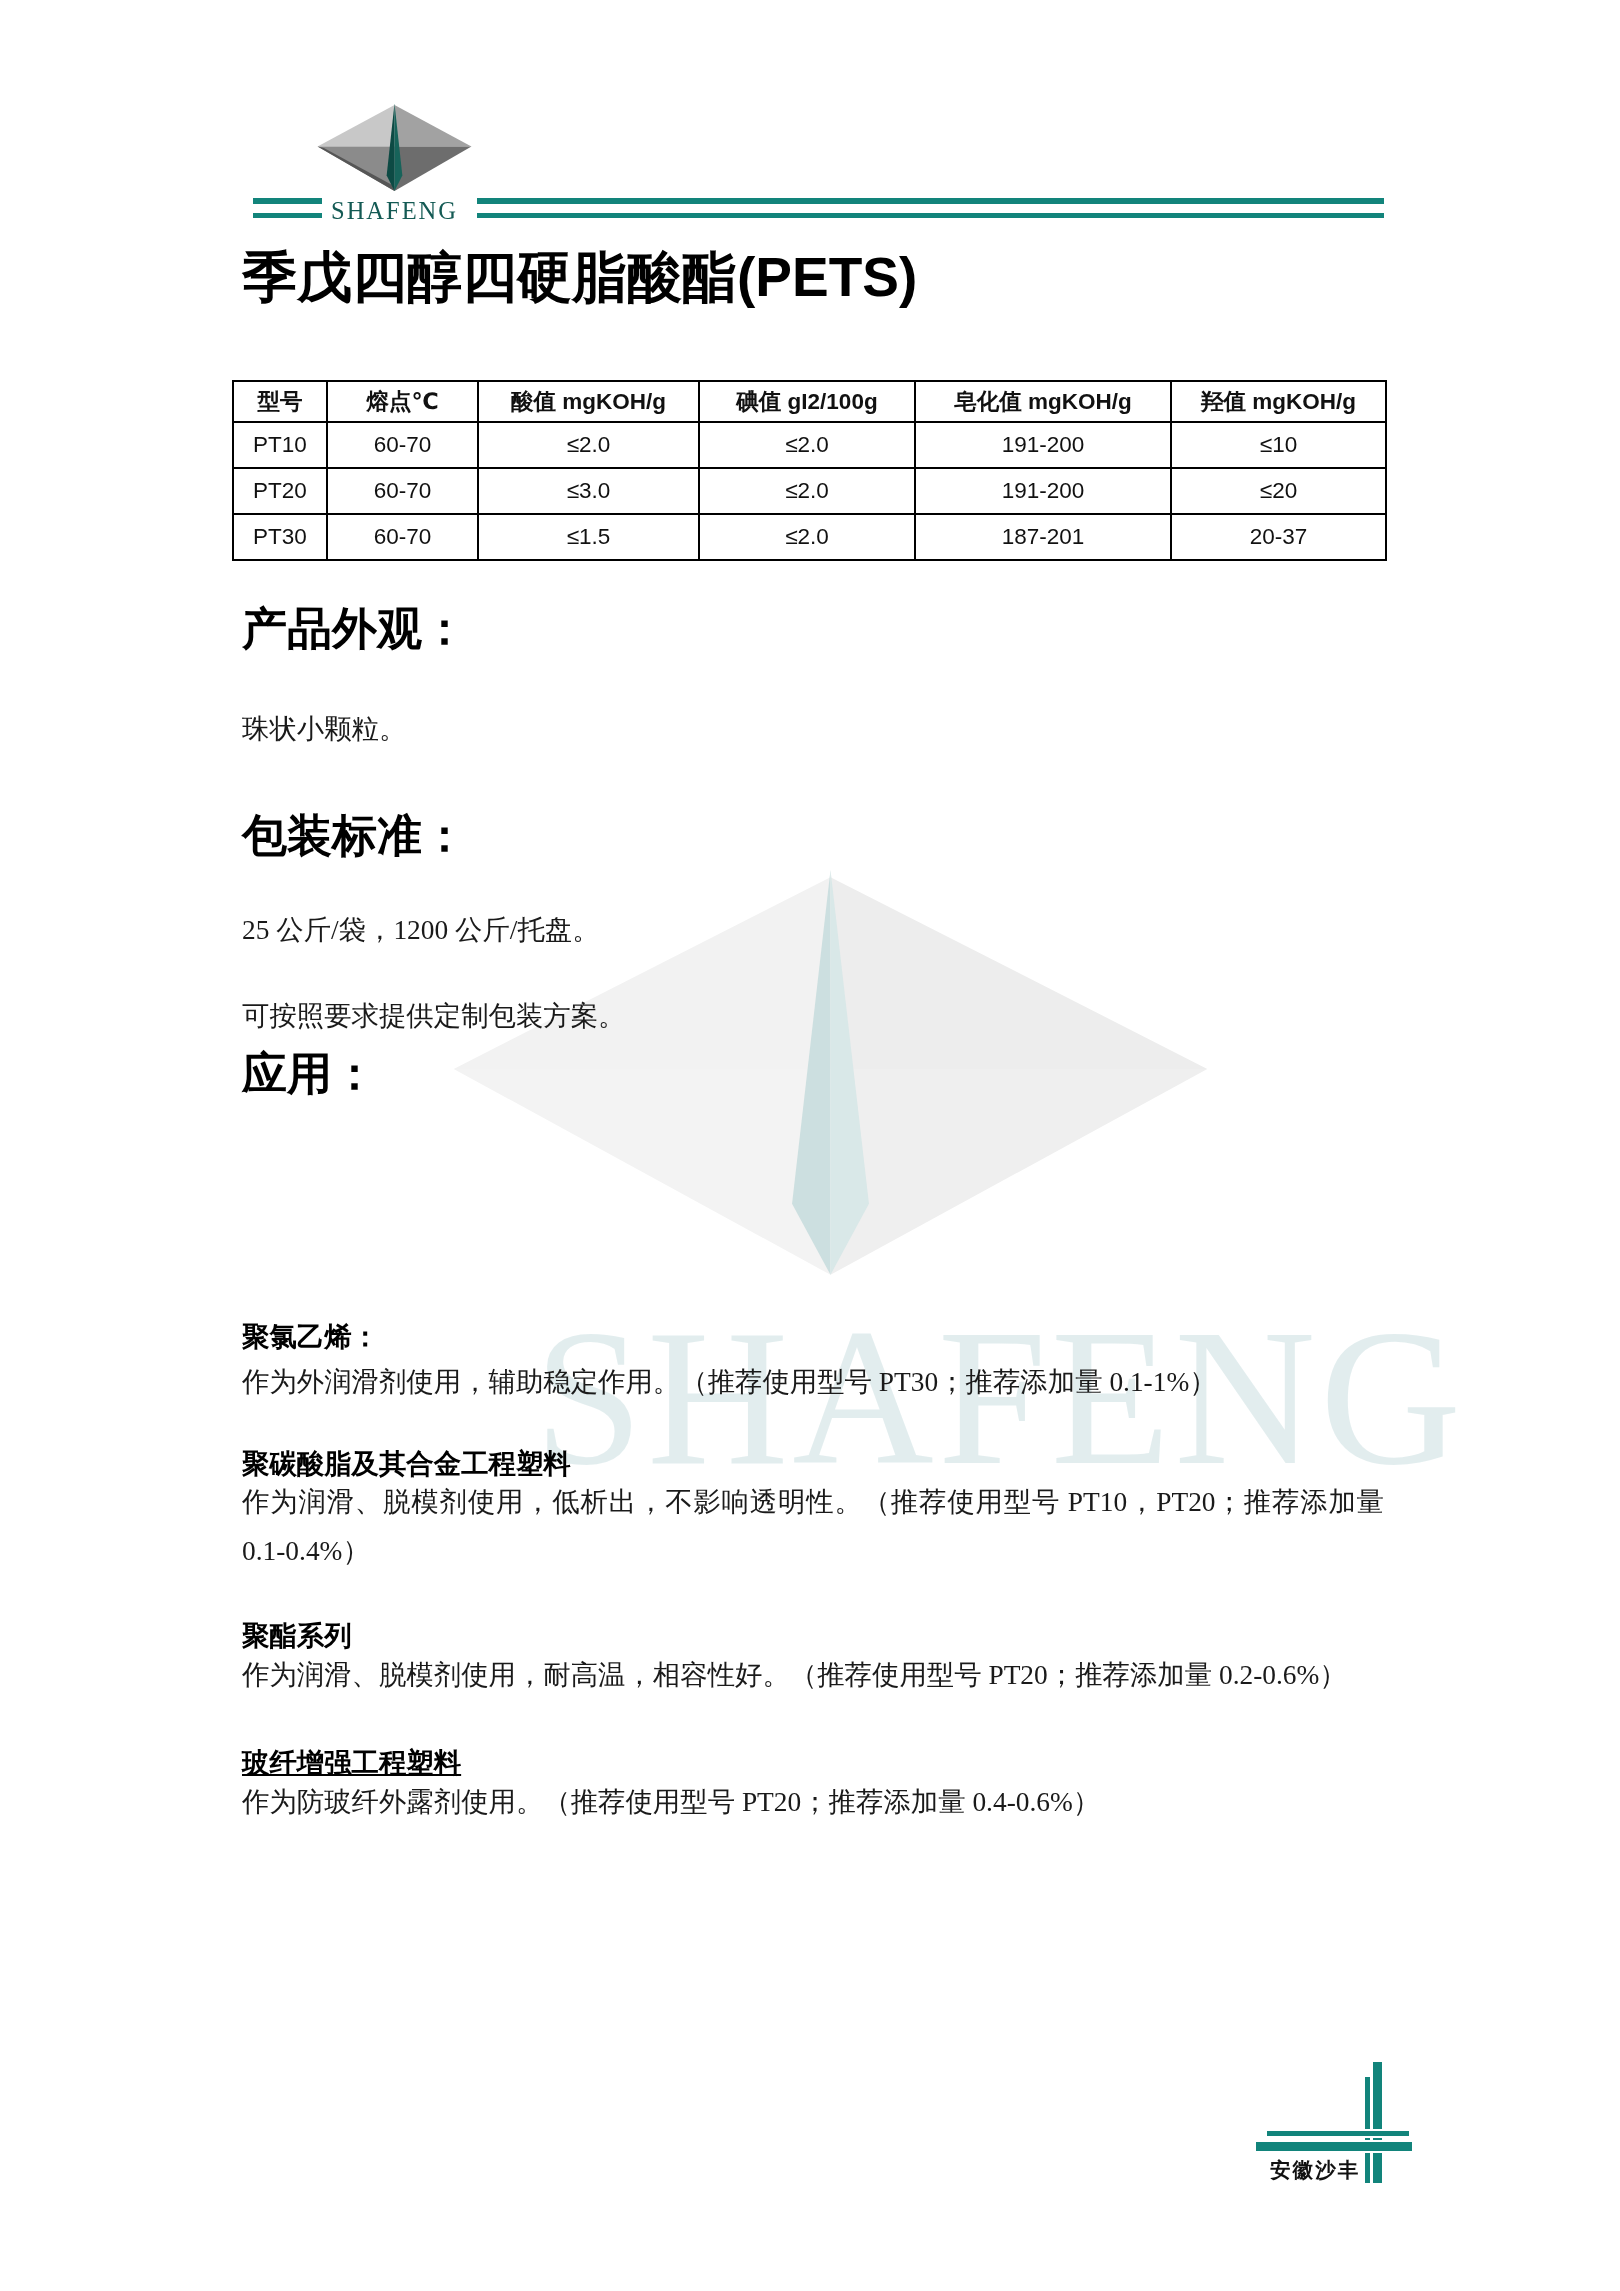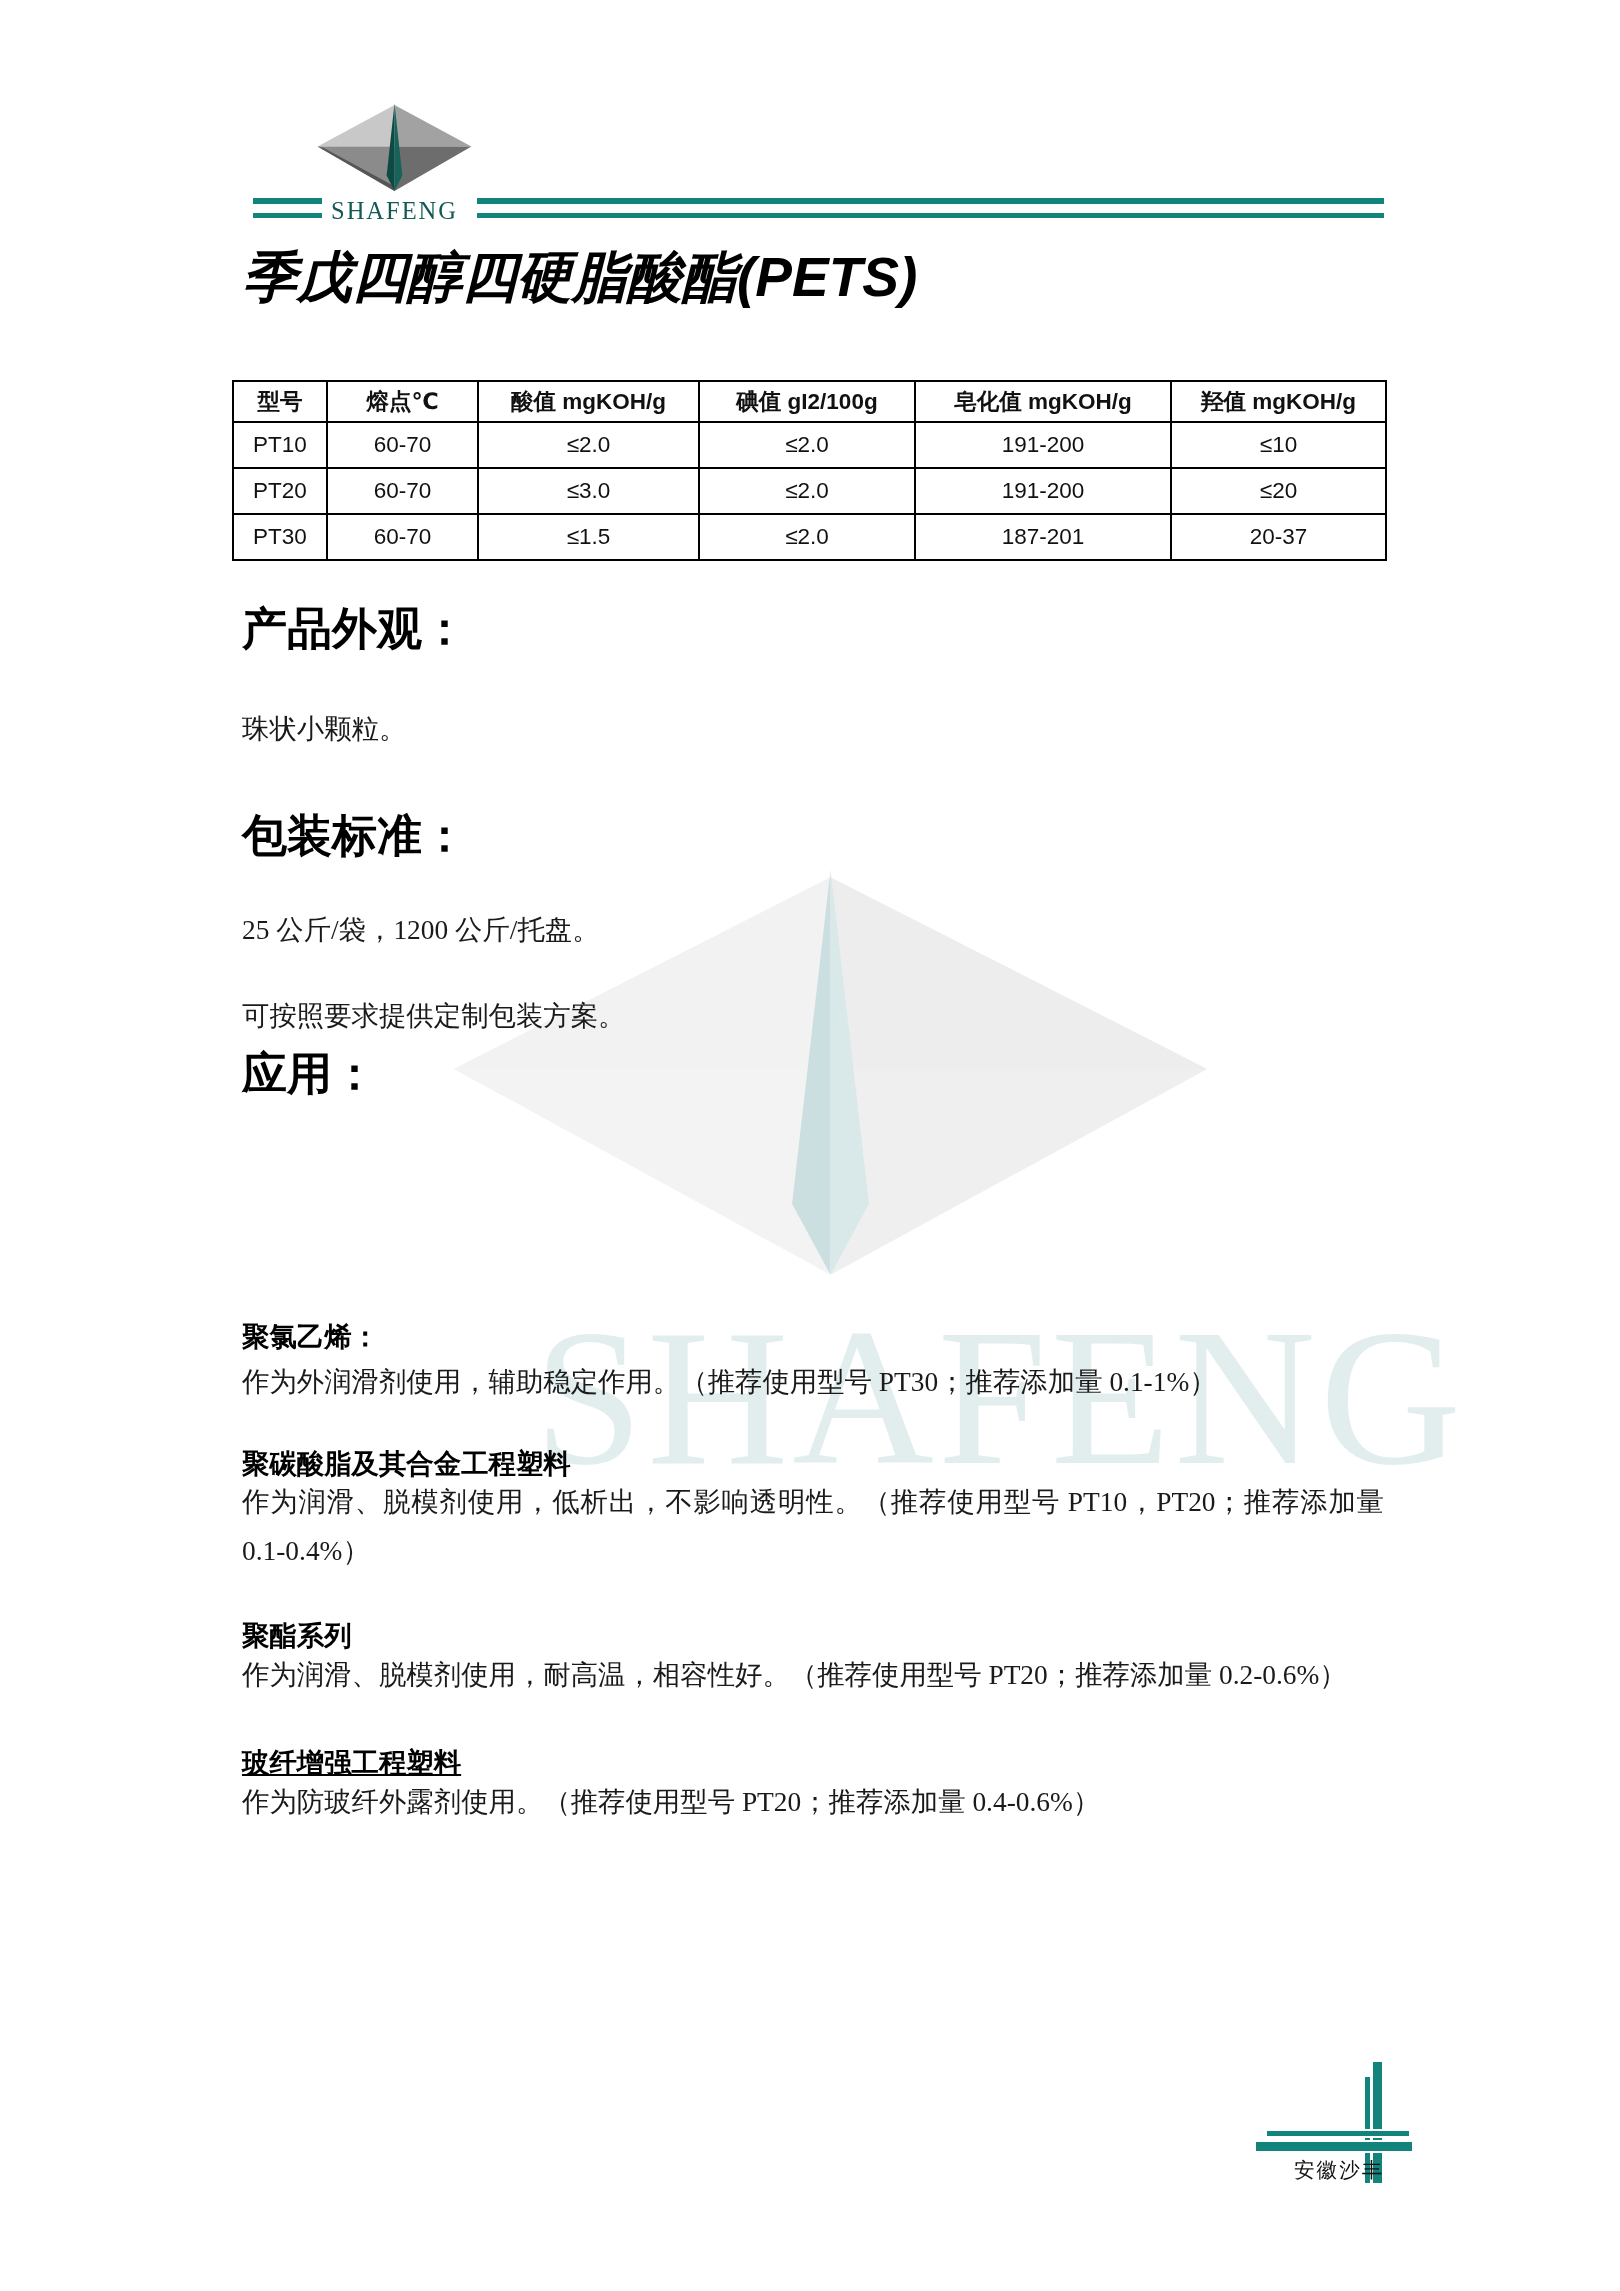--- a/index.html
+++ b/index.html
@@ -14,21 +14,20 @@
   .brand-line{background:#12847b;}
   .brand-text{
     font-family:"Liberation Serif",serif;color:#145a54;
     font-size:24.5px;letter-spacing:2px;text-align:center;font-weight:500;
   }
   
   .doc-title{
     font-family:"Liberation Sans","DejaVu Sans",sans-serif;
     font-size:55px;font-weight:bold;line-height:69px;color:#000;
     white-space:nowrap;
-    font-style:italic;
   }
   
   table.spec{
     border-collapse:collapse;table-layout:fixed;
     font-family:"Liberation Sans","DejaVu Sans",sans-serif;
     font-size:22.5px;color:#111;
   }
   table.spec td,table.spec th{
     border:2px solid #000;text-align:center;vertical-align:middle;
     padding:0;overflow:hidden;
@@ -43,22 +42,22 @@
   .intro{font-size:27.4px;line-height:39px;color:#1a1a1a;text-align:justify;}
   
   .wm-text{
     font-family:"Liberation Serif",serif;font-size:196px;letter-spacing:3.9px;
     color:#2a7c84;opacity:0.13;white-space:nowrap;
   }
   
   .ft-line{background:#12847b;}
   .ft-hline{border-top:2.9px solid #fff;border-bottom:2.9px solid #fff;background:#12847b;}
   .ft-text{
-    font-family:"Liberation Sans",sans-serif;font-size:20.6px;font-weight:normal;
-    letter-spacing:2px;color:#111;white-space:nowrap;margin-left:24px;
+    font-family:"Liberation Sans",sans-serif;font-size:20.6px;font-weight:bold;
+    letter-spacing:2px;color:#111;white-space:nowrap;
   }
 </style>
 </head>
 <body>
 
 <div id="page">
 
   <svg class="abs" style="left:446px;top:863px;" width="769" height="426" viewBox="0 0 200 120" preserveAspectRatio="none">
     <polygon points="100,4 2,58 100,58" fill="#f2f2f2"></polygon>
     <polygon points="100,4 198,58 100,58" fill="#ededed"></polygon>

